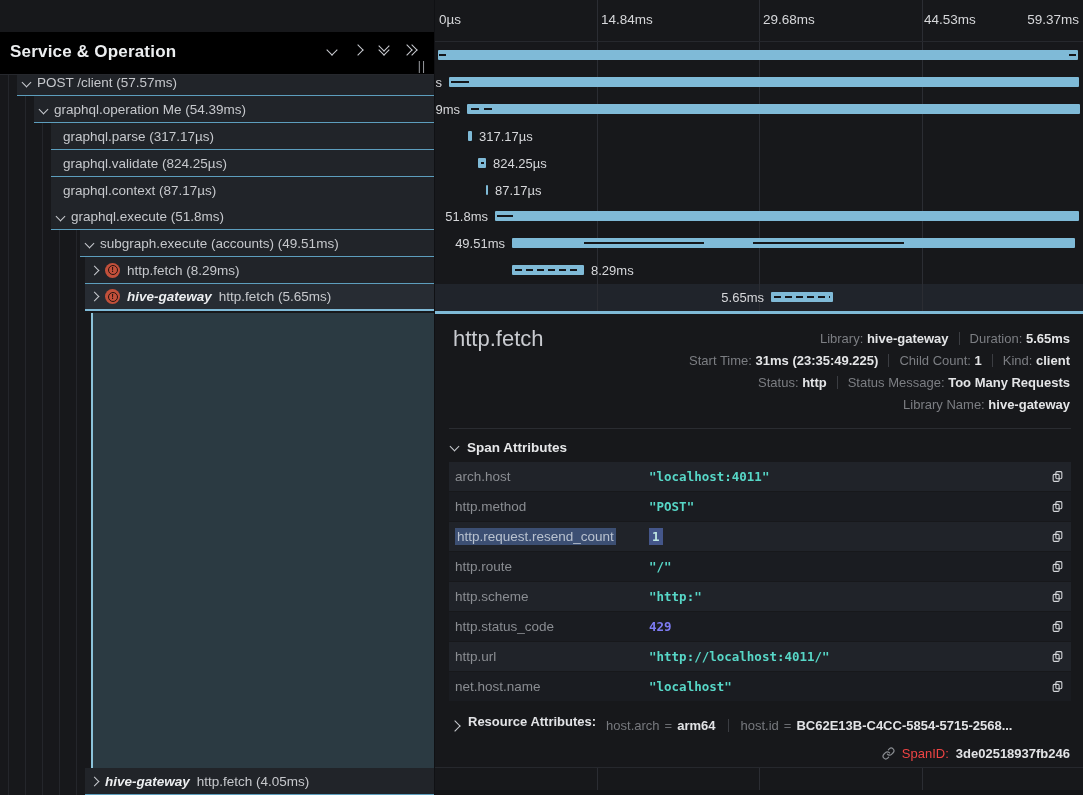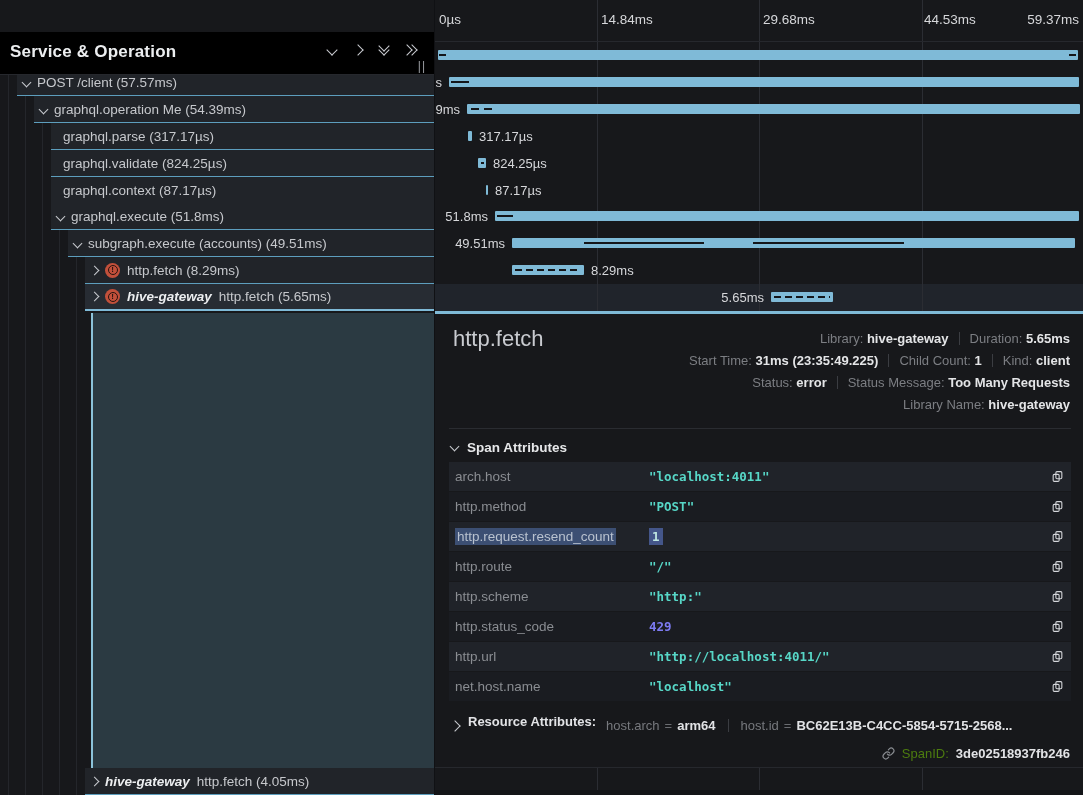--- a/index.html
+++ b/index.html
@@ -70,21 +70,21 @@
   .a-val.num{color:#7d7bf2;}
   .a-val .seltxt{background:#44568a;padding:1px 3px;color:#bfe8e2;}
   .copy-btn{width:16px;height:16px;flex:0 0 auto;display:flex;align-items:center;justify-content:center;cursor:pointer;}
   .res-row{position:absolute;left:16px;right:13px;top:400px;display:flex;align-items:center;font-size:13px;white-space:nowrap;overflow:hidden;}
   .res-title{font-weight:bold;color:#e2e3e6;margin:0 10px 8px 9px;}
   .r-key{color:#77797e;}
   .r-eq{color:#6a6c71;margin:0 5px;}
   .r-val{color:#e2e3e6;font-weight:bold;}
   .res-row .m-div{margin:0 12px;}
   .spanid-row{position:absolute;right:14px;top:432px;display:flex;align-items:center;gap:7px;font-size:13px;}
-  .sid-label{color:#4d7c0f;}
+  .sid-label{color:#ef4444;}
   .sid-value{color:#e2e3e6;font-weight:bold;}
 </style>
 </head>
 <body>
 
 <div id="app">
 
   <div class="right-pane">
     <div class="grid">
       <div class="gridline" style="left:162px"></div>
@@ -161,21 +161,21 @@
           <span class="bar-label" style="right: 320px;">5.65ms</span>
         </div>
       </div>
     <div class="sel-underline"></div>
 
     <div class="detail">
       <div class="d-title">http.fetch</div>
       <div class="meta" id="meta">
           <div class="meta-line"><span class="m-label">Library: </span><span class="m-value">hive-gateway</span><span class="m-div"></span><span class="m-label">Duration: </span><span class="m-value">5.65ms</span></div>
           <div class="meta-line"><span class="m-label">Start Time: </span><span class="m-value">31ms (23:35:49.225)</span><span class="m-div"></span><span class="m-label">Child Count: </span><span class="m-value">1</span><span class="m-div"></span><span class="m-label">Kind: </span><span class="m-value">client</span></div>
-          <div class="meta-line"><span class="m-label">Status: </span><span class="m-value">error</span><span class="m-div"></span><span class="m-label">Status Message: </span><span class="m-value">Too Many Requests</span></div>
+          <div class="meta-line"><span class="m-label">Status: </span><span class="m-value">http</span><span class="m-div"></span><span class="m-label">Status Message: </span><span class="m-value">Too Many Requests</span></div>
           <div class="meta-line"><span class="m-label">Library Name: </span><span class="m-value">hive-gateway</span></div>
         </div>
       <div class="d-hr"></div>
       <div class="sa-header">
         <span class="chev down"></span>
         <span>Span Attributes</span>
       </div>
       <div class="attr-table" id="attrs">
           <div class="attr-row odd">
             <div class="a-key">arch.host</div>
@@ -310,21 +310,21 @@
         <div class="tree-row" style="top: 150px; left: 51px; padding-left: 12px;">
           <span>graphql.validate (824.25µs)</span>
         </div>
         <div class="tree-row" style="top: 177px; left: 51px; padding-left: 12px;">
           <span>graphql.context (87.17µs)</span>
         </div>
         <div class="tree-row" style="top: 203px; left: 51px;">
           <span class="chev down"></span>
           <span>graphql.execute (51.8ms)</span>
         </div>
-        <div class="tree-row" style="top: 230px; left: 68px;">
+        <div class="tree-row" style="top: 230px; left: 80px;">
           <span class="chev down"></span>
           <span>subgraph.execute (accounts) (49.51ms)</span>
         </div>
         <div class="tree-row" style="top: 257px; left: 85px;">
           <span class="chev right"></span>
           <span class="err">
             <span class="err-i">!</span>
           </span>
           <span>http.fetch (8.29ms)</span>
         </div>

